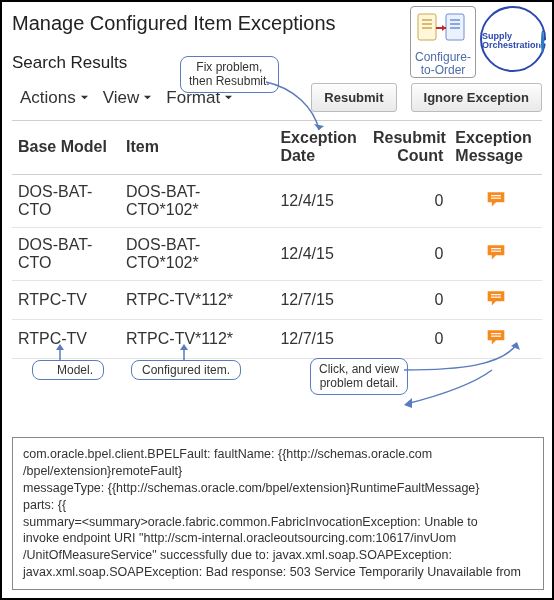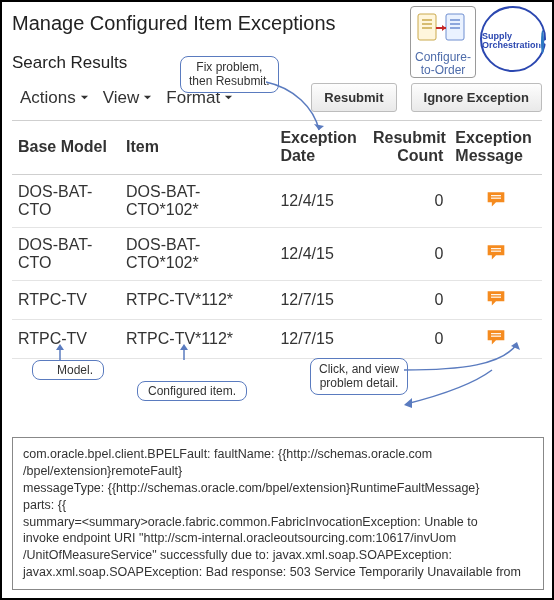--- a/index.html
+++ b/index.html
@@ -197,21 +197,21 @@
   <path d="M2 2 C 30 8, 50 28, 55 50" stroke="#5a7bbf" stroke-width="1.5" fill="none"></path>
   <path d="M55 50 L50 44 L60 46 Z" fill="#5a7bbf"></path>
 </svg>
 
 <div class="callout small" style="top:358px; left:30px;padding-left:24px;">Model.</div>
 <svg class="arrow-line" style="top:340px; left:48px;" width="20" height="20">
   <path d="M10 18 L10 4" stroke="#5a7bbf" stroke-width="1.5"></path>
   <path d="M10 2 L6 8 L14 8 Z" fill="#5a7bbf"></path>
 </svg>
 
-<div class="callout small" style="top:358px; left:135px;margin-top:21px;">Configured item.</div>
+<div class="callout small" style="top:358px; left:129px;">Configured item.</div>
 <svg class="arrow-line" style="top:340px; left:172px;" width="20" height="20">
   <path d="M10 18 L10 4" stroke="#5a7bbf" stroke-width="1.5"></path>
   <path d="M10 2 L6 8 L14 8 Z" fill="#5a7bbf"></path>
 </svg>
 
 <div class="callout" style="top:356px; left:308px;">
   <span>Click, and view</span><br><span>problem detail.</span>
 </div>
 <svg class="arrow-line" style="top:338px; left:400px;" width="130" height="70">
   <path d="M2 30 C 60 30, 100 25, 115 4" stroke="#5a7bbf" stroke-width="1.5" fill="none"></path>

